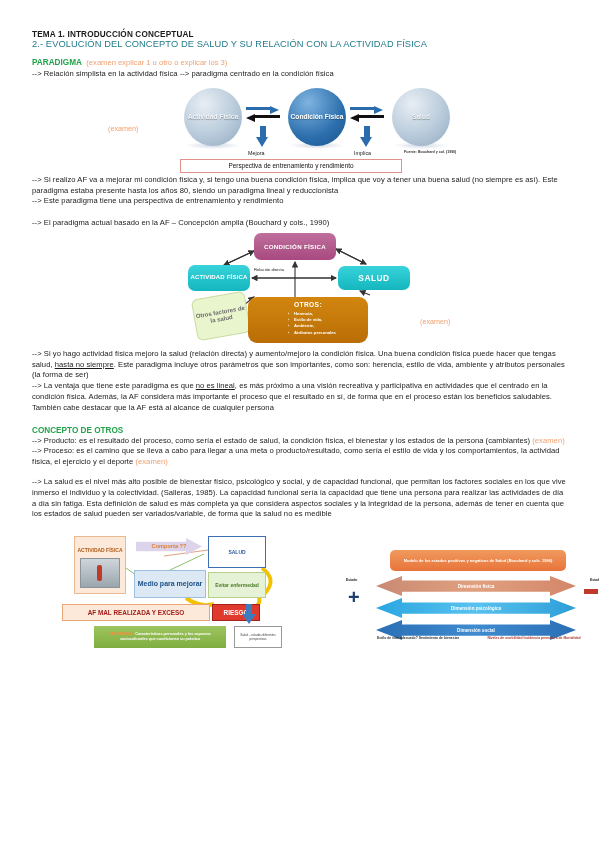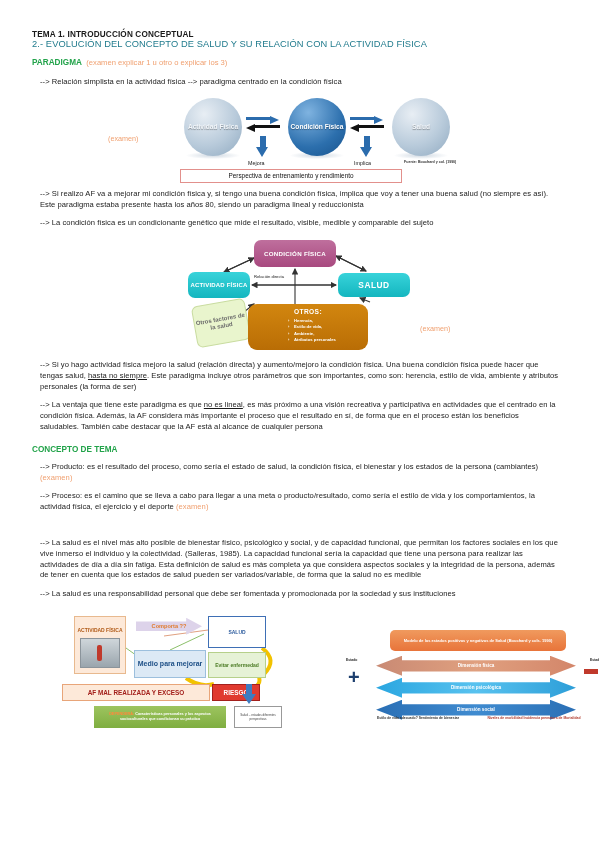--- a/index.html
+++ b/index.html
@@ -18,21 +18,21 @@
   }
   .h-section {
     font-size:9.3px; color:#1f7a8c; letter-spacing:.1px; margin-bottom:2px;
   }
   .h-green {
     font-size:8.2px; font-weight:bold; color:#22a34a; display:inline;margin-top:12px;
   }
   .examen { color:#f0a070; font-weight:normal; }
   .p {
     font-size:7.6px; line-height:1.42; letter-spacing:.05px;
-    margin:8px; padding:0;
+    margin:0; padding:0;
   }
   .u { text-decoration:underline; }
   .block { margin-bottom:11px; }
   .gap { height:9px; }
 
   
   .fig1 { position:relative; height:85px; margin:6px 0 4px 0; }
   .fig1 .examen-tag { position:absolute; left:76px; top:38px; font-size:7.2px; }
   .spheres { position:absolute; left:152px; top:0; width:300px; height:62px; }
   .sph {
@@ -312,23 +312,24 @@
 
       <div class="lbl-small lbl-mejora">Mejora</div>
       <div class="lbl-small lbl-implica">Implica</div>
       <div class="lbl-small lbl-fuente">Fuente: Bouchard y col. (1990)</div>
     </div>
     <div class="persp-box">Perspectiva de entrenamiento y rendimiento</div>
   </div>
 
   <div class="block">
     <div class="p">--&gt; Si realizo AF va a mejorar mi condición física y, si tengo una buena condición física, implica que voy a tener una buena salud (no siempre es así). Este paradigma estaba presente hasta los años 80, siendo un paradigma lineal y reduccionista</div>
-    <div class="p">--&gt; La condición física es un condicionante genético que mide el resultado, visible, medible y comparable del sujeto</div>
-  </div>
-
+    <div class="p">--&gt; Este paradigma tiene una perspectiva de entrenamiento y rendimiento</div>
+  </div>
+
+  <div class="p">--&gt; El paradigma actual basado en la AF – Concepción amplia (Bouchard y cols., 1990)</div>
 
   <div class="fig2">
     <span class="examen-tag examen">(examen)</span>
     <div class="map">
       <svg width="250" height="112">
         <defs>
           <marker id="ah" markerWidth="6" markerHeight="6" refX="5" refY="3" orient="auto">
             <path d="M0,0 L6,3 L0,6 z" fill="#333"></path>
           </marker>
         </defs>
@@ -360,26 +361,25 @@
       </div>
     </div>
   </div>
 
   <div class="block">
     <div class="p">--&gt; Si yo hago actividad física mejoro la salud (relación directa) y aumento/mejoro la condición física. Una buena condición física puede hacer que tengas salud, <span class="u">hasta no siempre</span>. Este paradigma incluye otros parámetros que son importantes, como son: herencia, estilo de vida, ambiente y atributos personales (la forma de ser)</div>
     <div class="p">--&gt; La ventaja que tiene este paradigma es que <span class="u">no es lineal</span>, es más próximo a una visión recreativa y participativa en actividades que el centrado en la condición física. Además, la AF considera más importante el proceso que el resultado en sí, de forma que en el proceso están los beneficios saludables. También cabe destacar que la AF está al alcance de cualquier persona</div>
   </div>
 
   <div>
-    <div class="h-green" style="display:block;margin-bottom:1px;">CONCEPTO DE TEMA</div>
+    <div class="h-green" style="display:block;margin-bottom:1px;">CONCEPTO DE OTROS</div>
     <div class="p"><span>--&gt; Producto: es el resultado del proceso, como sería el estado de salud, la condición física, el bienestar y los estados de la persona (cambiantes) </span><span class="examen">(examen)</span></div>
     <div class="p"><span>--&gt; Proceso: es el camino que se lleva a cabo para llegar a una meta o producto/resultado, como sería el estilo de vida y los comportamientos, la actividad física, el ejercicio y el deporte </span><span class="examen">(examen)</span></div>
     <div class="gap"></div>
     <div class="p">--&gt; La salud es el nivel más alto posible de bienestar físico, psicológico y social, y de capacidad funcional, que permitan los factores sociales en los que vive inmerso el individuo y la colectividad. (Salleras, 1985). La capacidad funcional sería la capacidad que tiene una persona para realizar las actividades de día a día sin fatiga. Esta definición de salud es más completa ya que considera aspectos sociales y la integridad de la persona, además de tener en cuenta que los estados de salud pueden ser variados/variable, de forma que la salud no es medible</div>
-    <div class="p">--&gt; La salud es una responsabilidad personal que debe ser fomentada y promocionada por la sociedad y sus instituciones</div>
   </div>
 
   <div class="bottom">
 
     <div class="bl">
       <svg width="258" height="116">
         <g stroke="#8cc06a" stroke-width="1" fill="none">
           <line x1="90" y1="36" x2="104" y2="46"></line>
           <line x1="134" y1="38" x2="168" y2="22"></line>
         </g>

